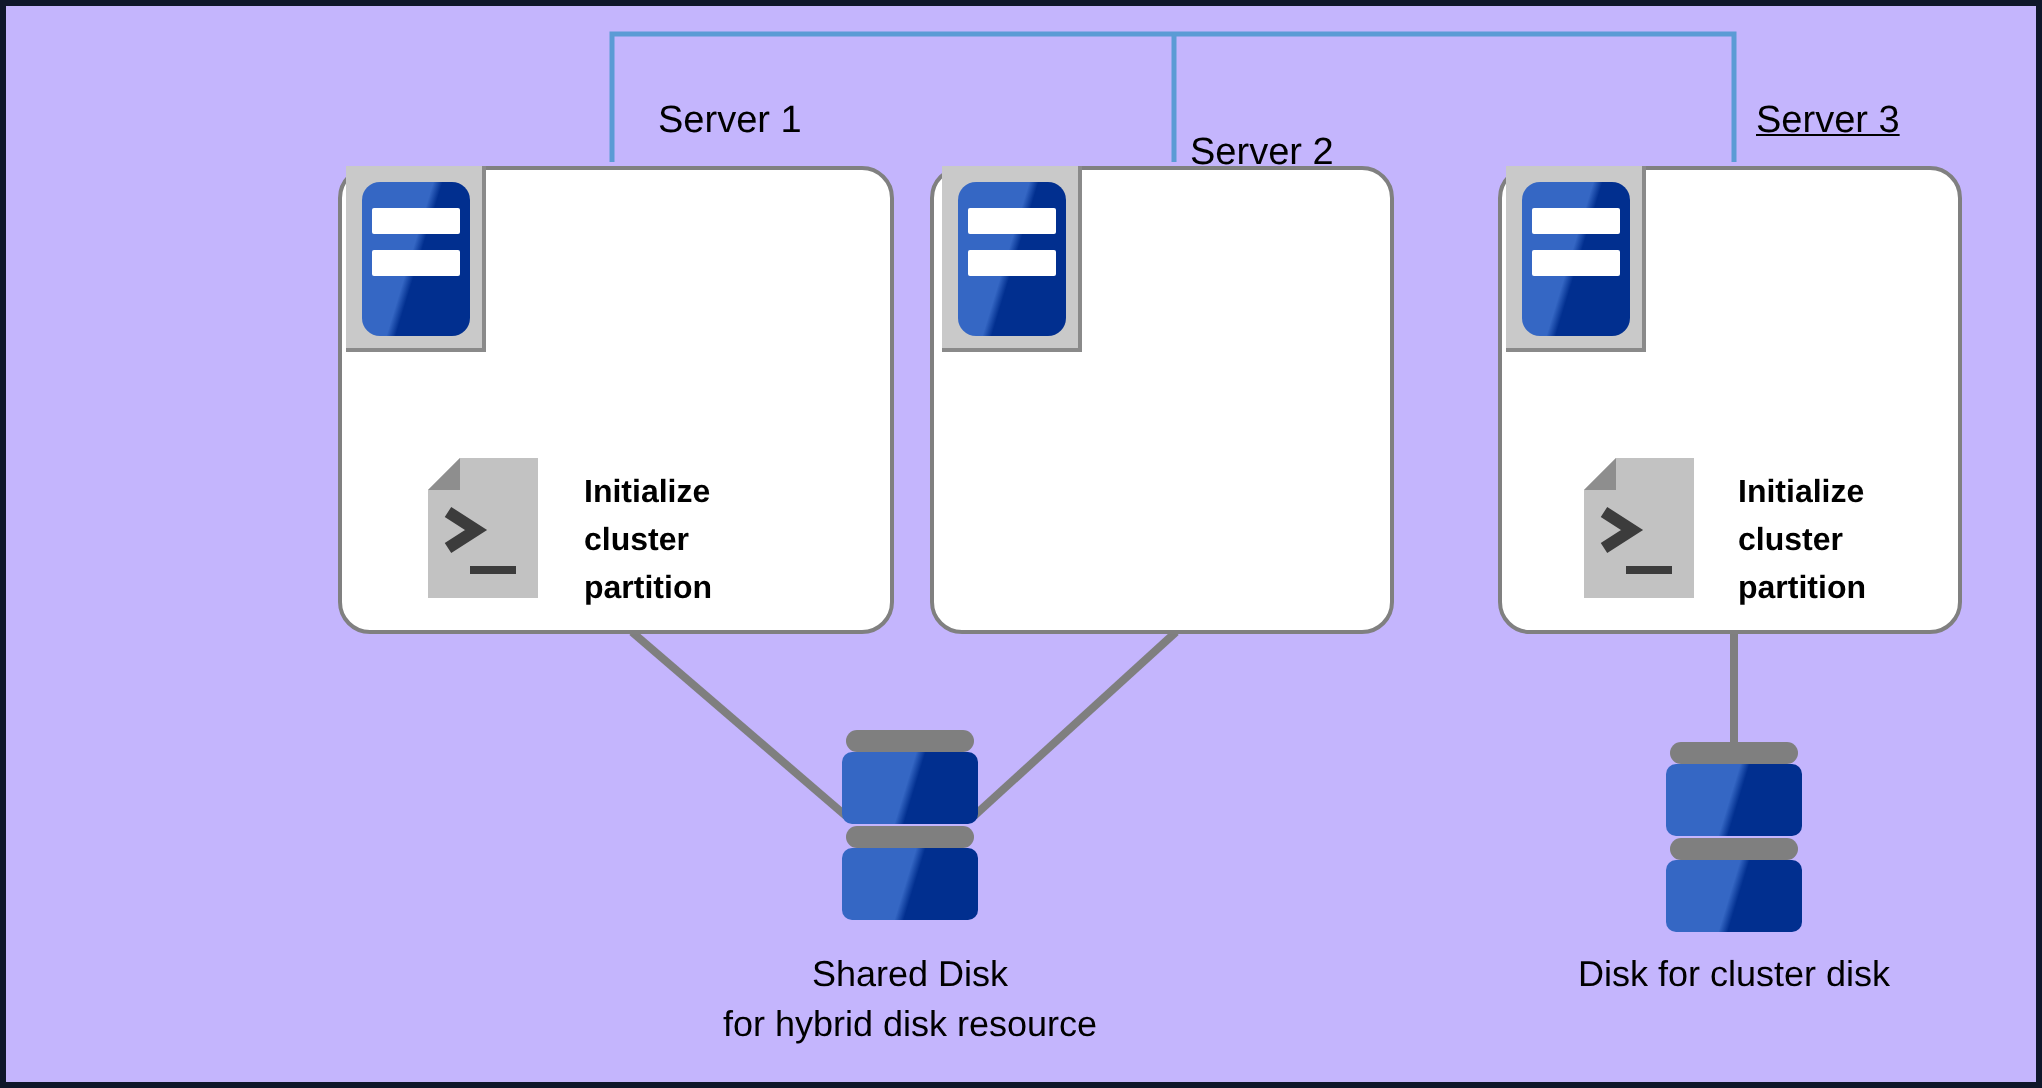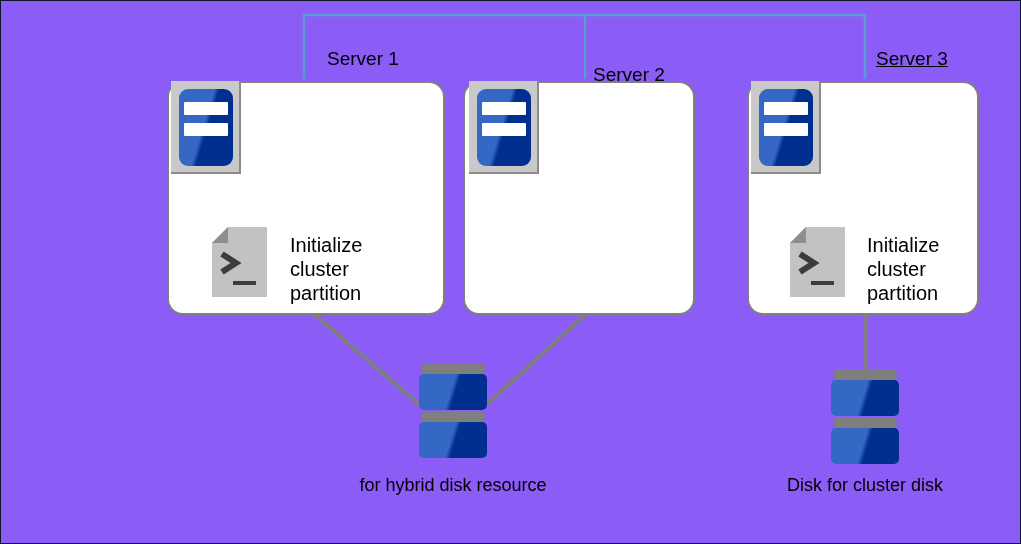--- a/index.html
+++ b/index.html
@@ -7,23 +7,23 @@
     padding: 0;
     background: #ffffff;
   }
   body {
     font-family: "Liberation Sans", sans-serif;
   }
   #canvas {
     position: relative;
     width: 1021px;
     height: 544px;
-    background: #8b5cf6;
+    background: #c4b5fd;
     box-sizing: border-box;
-    border: 1px solid #0f172a;
+    border: 3px solid #0f172a;
     overflow: hidden;
   }
   .layer {
     position: absolute;
     left: 0;
     top: 0;
     width: 1021px;
     height: 544px;
   }
   .server-box {
@@ -69,24 +69,25 @@
   .server-icon .slot.s1 { top: 21px; }
   .server-icon .slot.s2 { top: 42px; }
 
   .script-icon {
     position: absolute;
     width: 55px;
     height: 70px;
   }
   .init-text {
     position: absolute;
-    font-size: 20px;
+    font-size: 16px;
     line-height: 24px;
     color: #000000;
     white-space: nowrap;
+    font-weight: bold;
   }
   .disk-icon {
     position: absolute;
     width: 68px;
     height: 98px;
   }
   .disk-bar {
     position: absolute;
     left: 2px;
     width: 64px;
@@ -177,20 +178,21 @@
     <div>partition</div>
   </div>
 
   <div class="disk-icon" style="left:418px; top:362px;">
     <div class="disk-bar" style="top:0px;"></div>
     <div class="disk-body" style="top:11px;"></div>
     <div class="disk-bar" style="top:48px;"></div>
     <div class="disk-body" style="top:59px;"></div>
   </div>
   <div class="caption" style="left:302px; top:472px; width:300px;">
+    <div>Shared Disk</div>
     <div>for hybrid disk resource</div>
   </div>
 
   <div class="disk-icon" style="left:830px; top:368px;">
     <div class="disk-bar" style="top:0px;"></div>
     <div class="disk-body" style="top:11px;"></div>
     <div class="disk-bar" style="top:48px;"></div>
     <div class="disk-body" style="top:59px;"></div>
   </div>
   <div class="caption" style="left:714px; top:472px; width:300px;">

